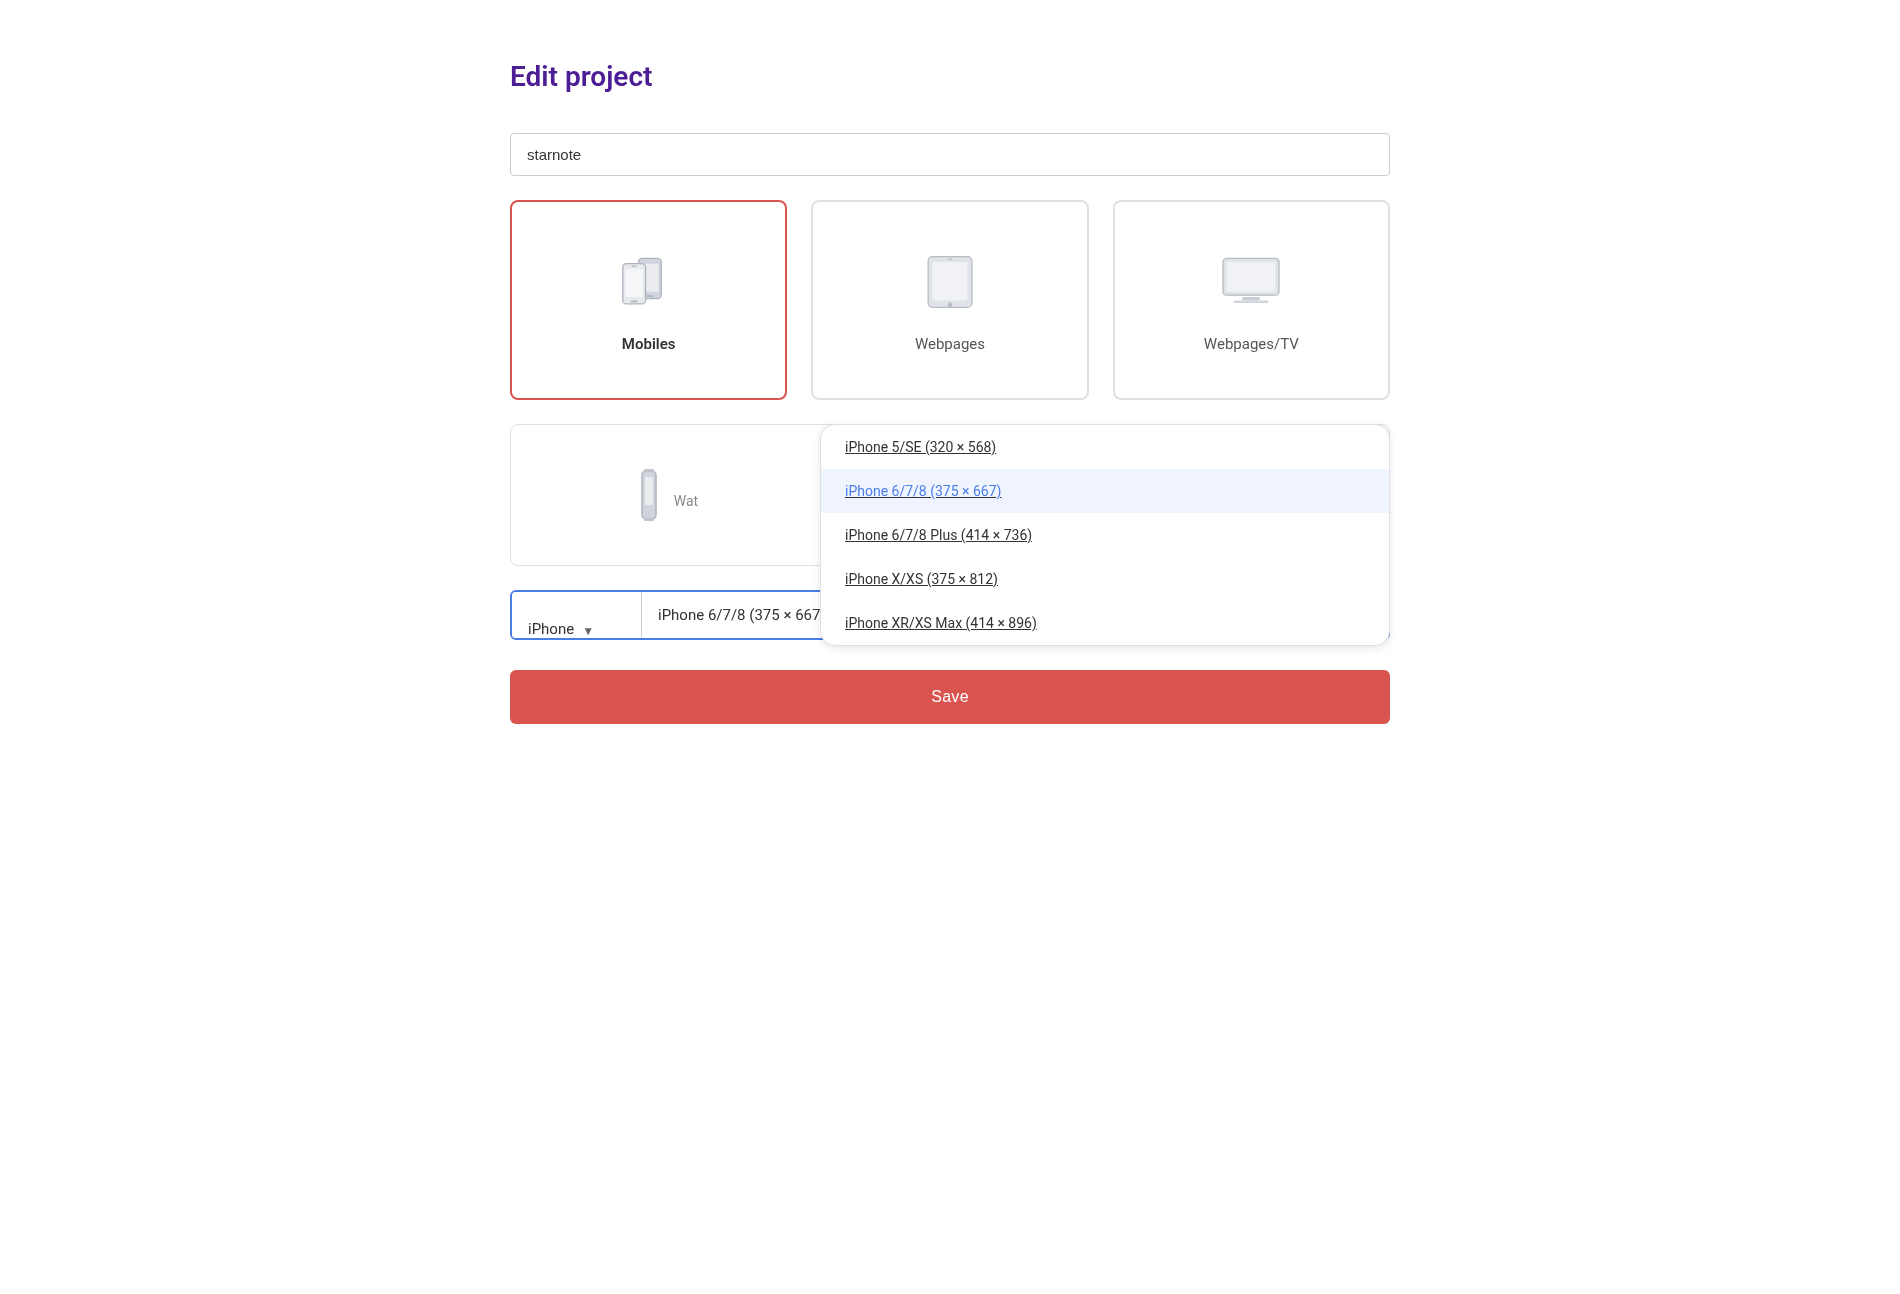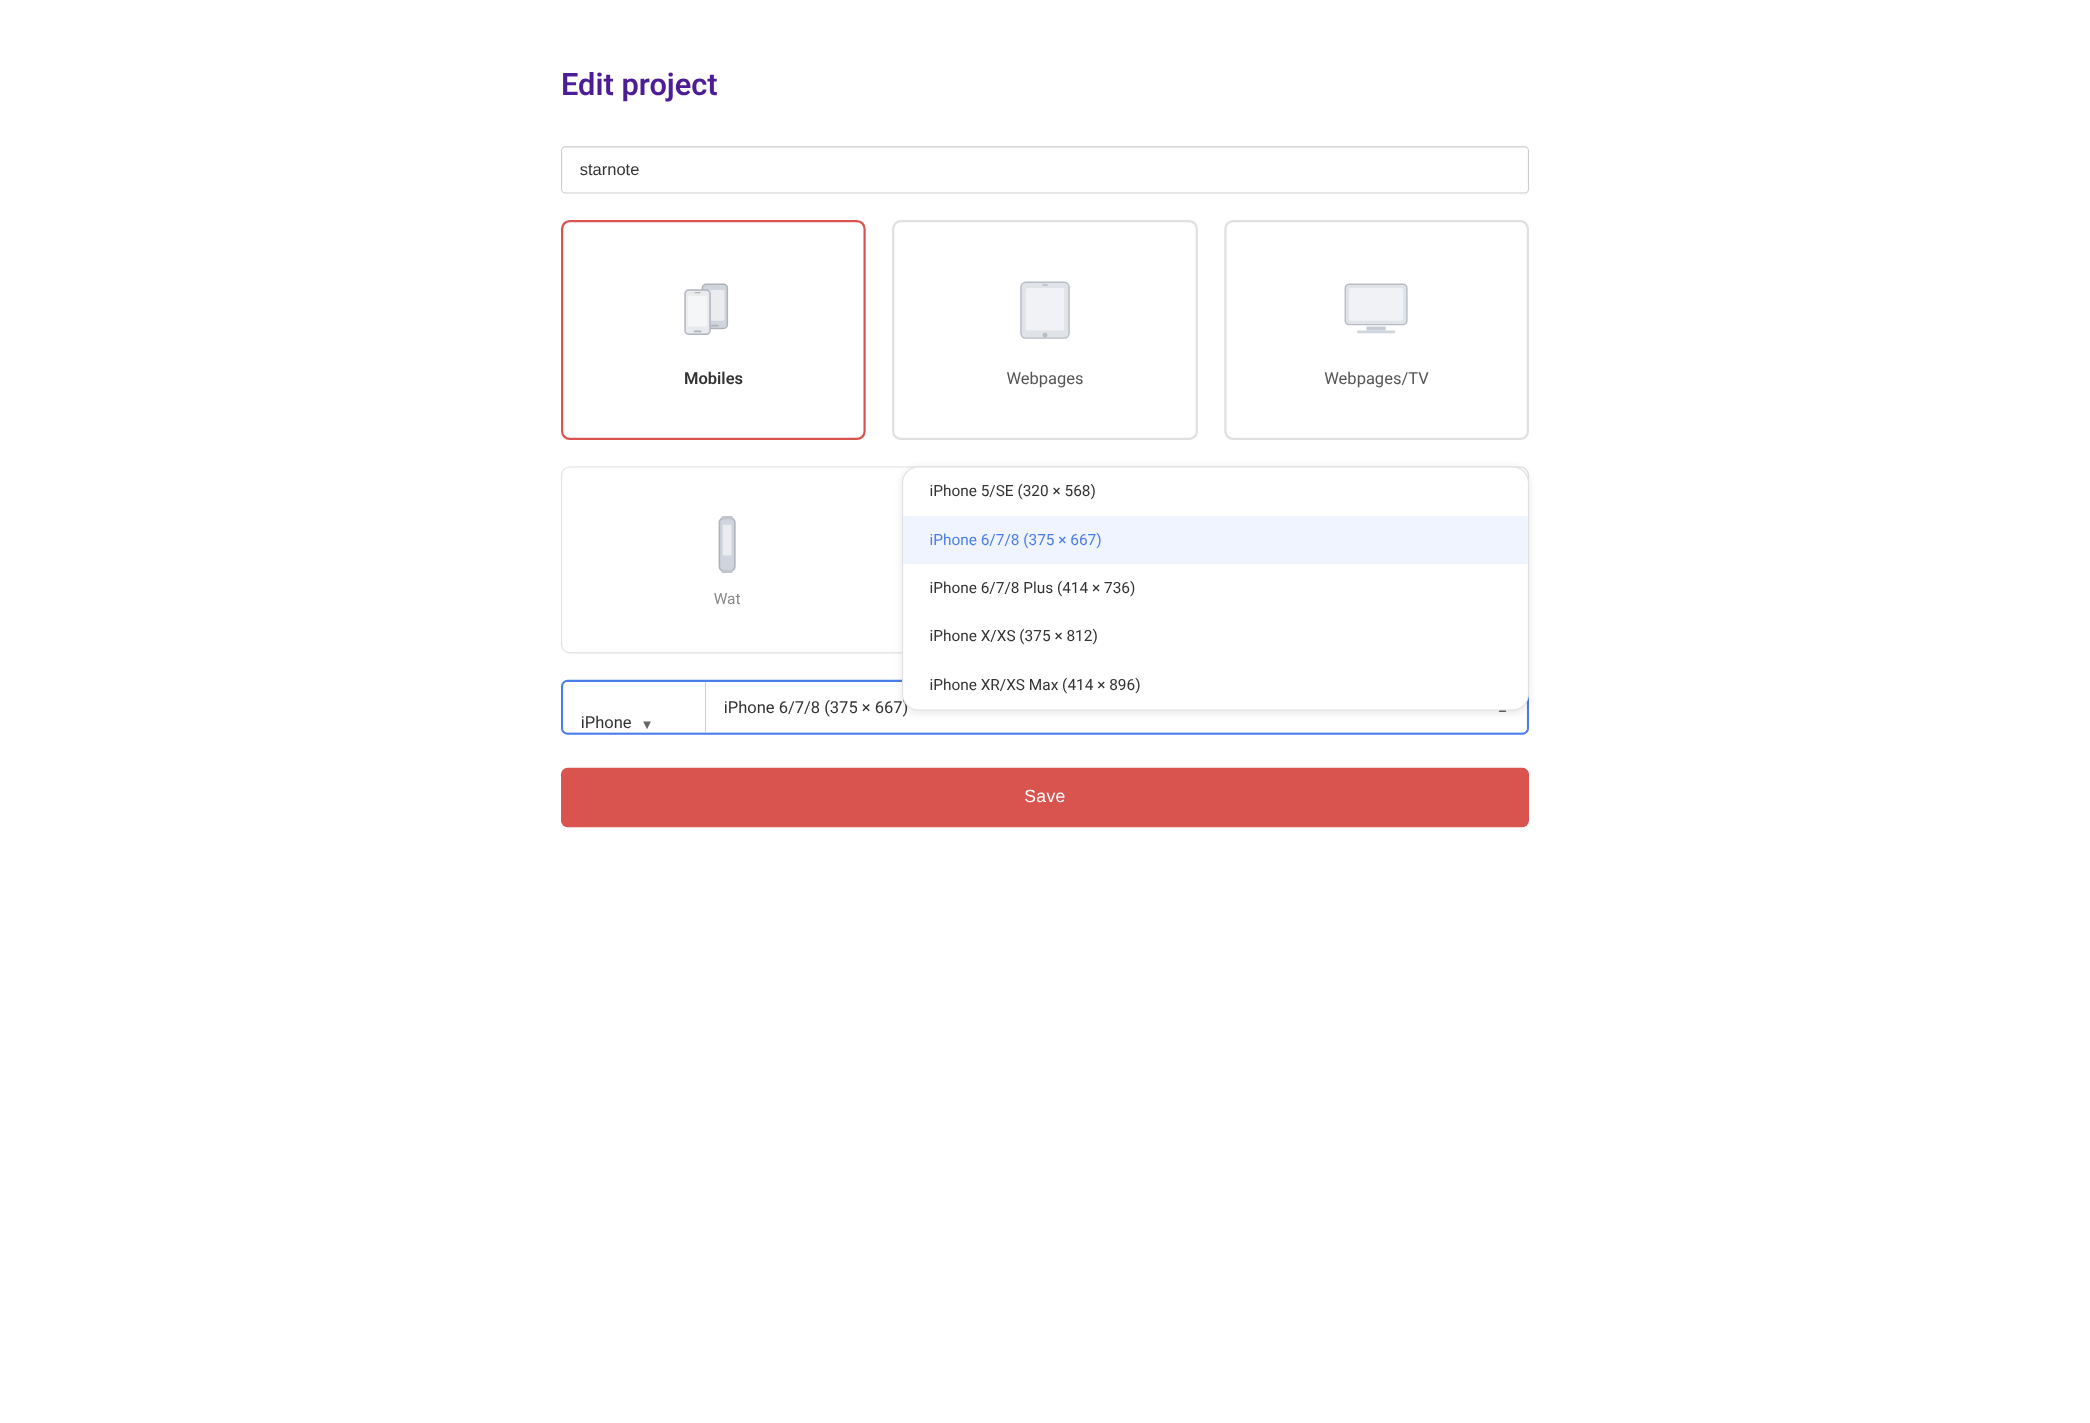--- a/index.html
+++ b/index.html
@@ -93,21 +93,21 @@
       border-radius: 8px;
       padding: 20px 0;
       background: #ffffff;
       display: flex;
     }
 
     .device-sub-icons {
       width: 300px;
       padding: 20px 30px;
       display: flex;
-      flex-direction: column;
+      flex-direction: row;
       align-items: center;
       justify-content: center;
     }
 
     .sub-icon-label {
       font-size: 14px;
       color: #888;
       margin-top: 12px;
     }
 
@@ -115,20 +115,21 @@
     .dropdown-overlay {
       position: absolute;
       left: 310px;
       top: 0;
       right: 0;
       background: #ffffff;
       border: 1px solid #e0e0e0;
       border-radius: 15px;
       box-shadow: 0 2px 8px rgba(0,0,0,0.1);
       z-index: 10;
+      text-decoration: underline;
     }
 
     .dropdown-item {
       padding: 14px 24px;
       font-size: 14px;
       color: #333333;
       cursor: pointer;
     }
 
     .dropdown-item.selected-item {

